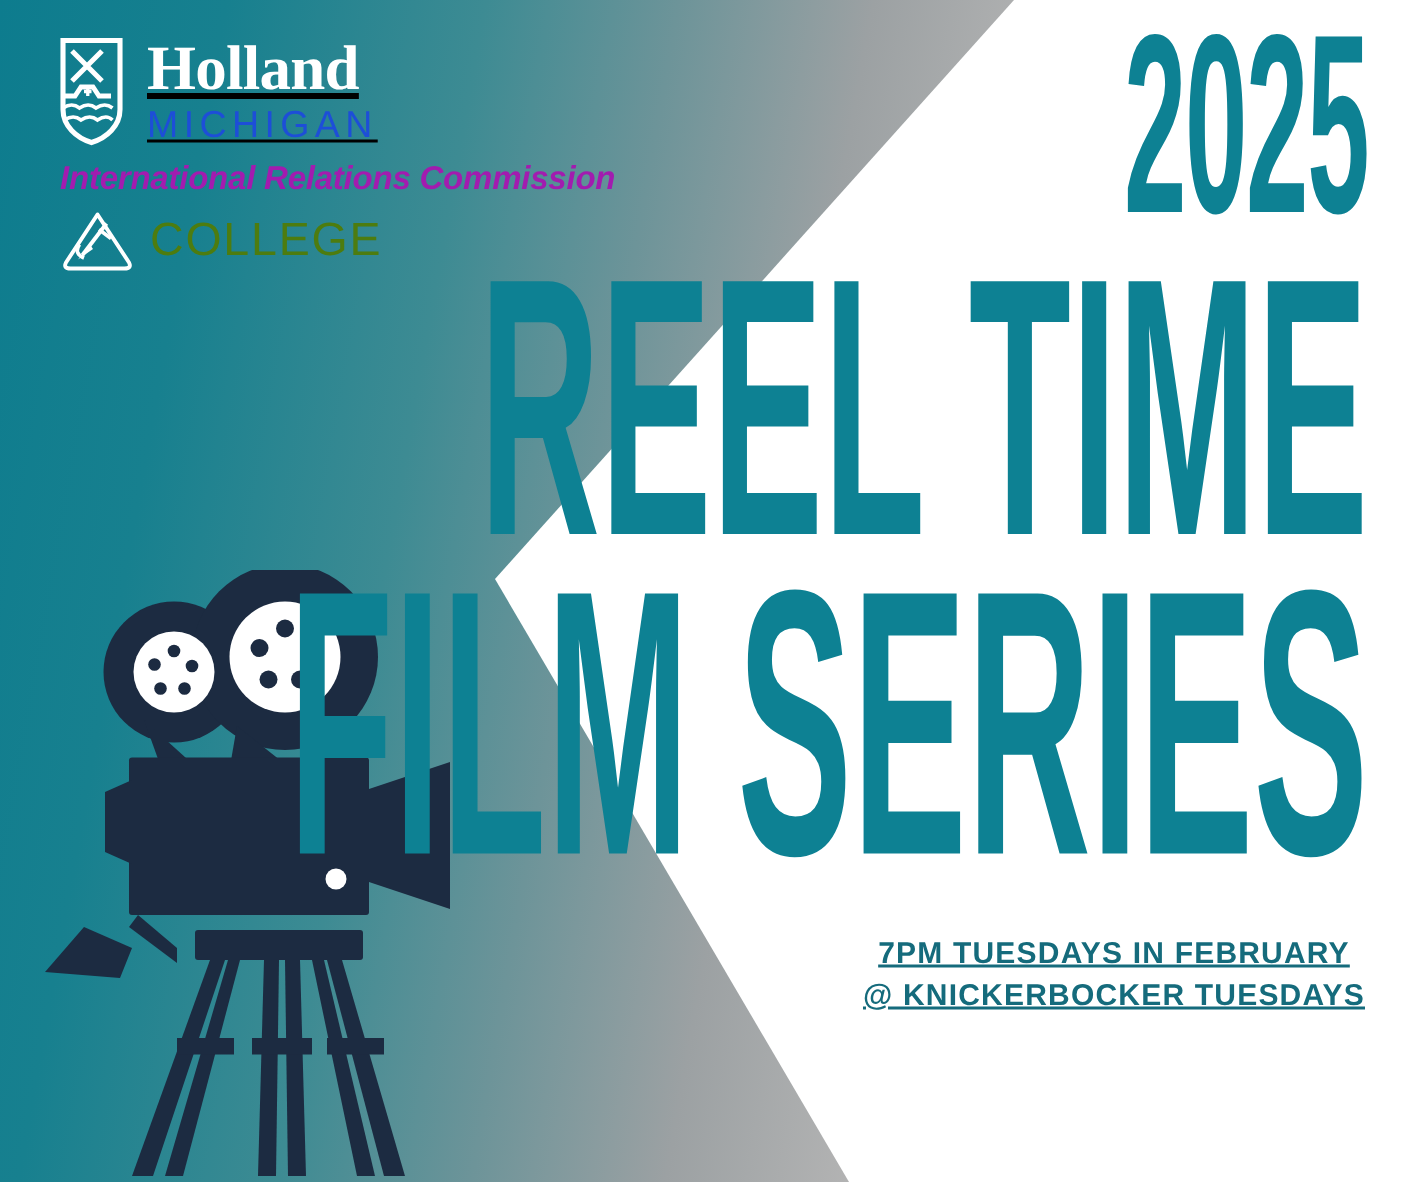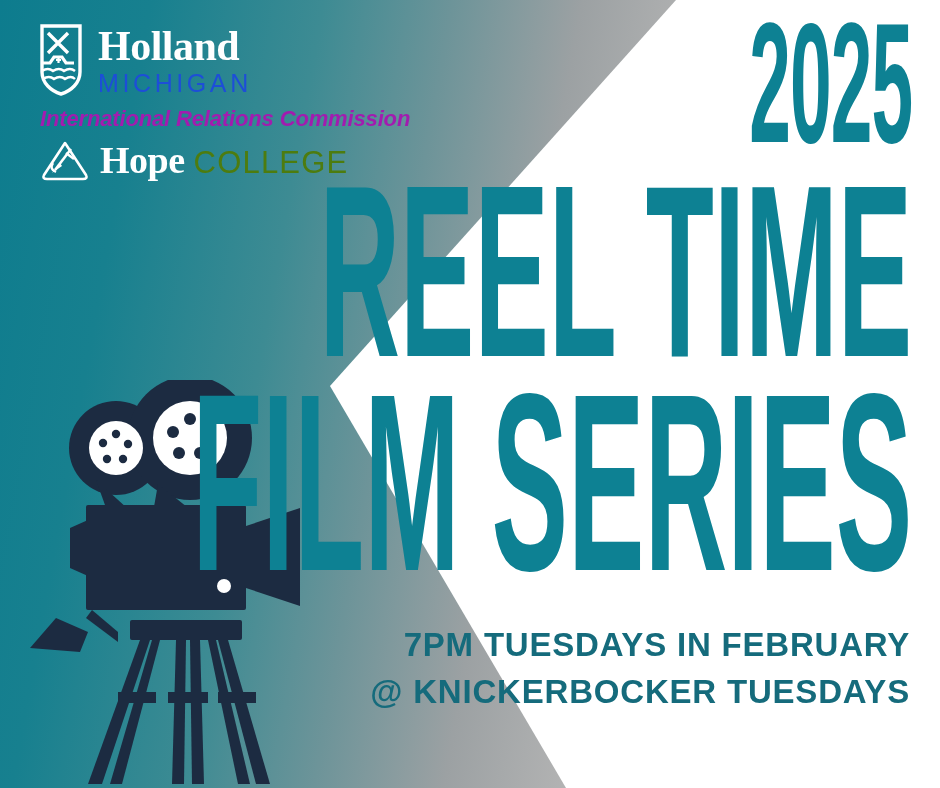--- a/index.html
+++ b/index.html
@@ -45,22 +45,23 @@
   
   .logo-block {
     position: absolute;
     left: 38px;
     top: 22px;
     width: 430px;
   }
 
   .holland-row {
     display: flex;
-    align-items: center;
+    align-items: flex-end;
     gap: 14px;
+    text-decoration: underline;
   }
   .holland-shield {
     width: 46px;
     height: 74px;
     flex: 0 0 auto;
     display: block;
   }
   .holland-words {
     padding-top: 5px;
   }
@@ -165,27 +166,28 @@
     font-size: 252px;
     transform: scaleX(0.455);
     margin-top: 8px;
   }
 
   
   .details {
     position: absolute;
     right: 30px;
     top: 622px;
-    text-align: right;
+    text-align: center;
     color: #156b7c;
     font-family: "Liberation Sans", sans-serif;
-    font-size: 33px;
+    font-size: 20px;
     font-weight: bold;
     letter-spacing: 0.8px;
     line-height: 1.42;
+    text-decoration: underline;
   }
   .details div { white-space: nowrap; }
 
   
   .projector {
     position: absolute;
     left: 18px;
     top: 380px;
     width: 330px;
     height: 408px;
@@ -274,21 +276,20 @@
 
     <div class="hope-row">
       <svg class="hope-mark" viewBox="0 0 50 42" xmlns="http://www.w3.org/2000/svg">
         <path d="M25 4 L46 36 q2 4 -3 4 H7 q-5 0 -3 -4 Z" fill="none" stroke="#ffffff" stroke-width="2.6" stroke-linejoin="round"></path>
         <path d="M31 10 L15 31" stroke="#ffffff" stroke-width="2.6" fill="none"></path>
         <path d="M26 14 L34 20" stroke="#ffffff" stroke-width="2.4" fill="none"></path>
         <path d="M12 34 L22 27 L20 24 Z" fill="#ffffff"></path>
         <path d="M13 24 q-4 6 3 9" stroke="#ffffff" stroke-width="2.4" fill="none"></path>
       </svg>
       <div class="hope-words">
-        <span class="hope-name">Hope</span>
         <span class="hope-college">COLLEGE</span>
       </div>
     </div>
 
   </div>
 
   <div class="headline">
     <div class="year">2025</div>
     <div class="line-reel">REEL TIME</div>
     <div class="line-film">FILM SERIES</div>

